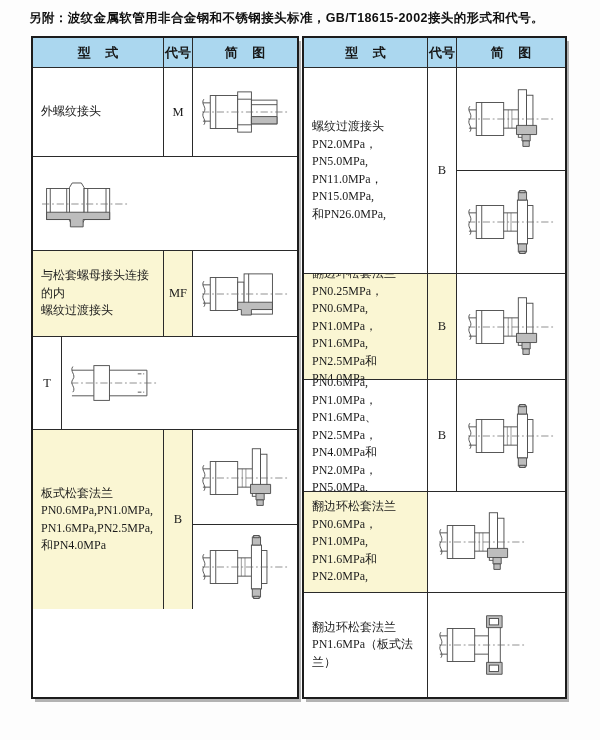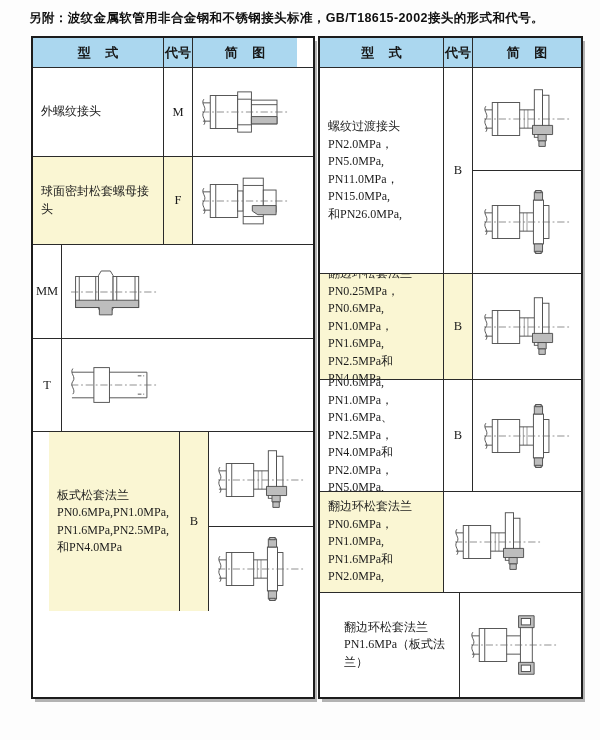--- a/index.html
+++ b/index.html
@@ -13,21 +13,21 @@
   .title {
     position:absolute; left:29px; top:10px; right:14px;
     font-size:12.5px; font-weight:bold; letter-spacing:0.4px; color:#101010;
   }
   .tables { position:absolute; left:31px; top:36px; display:flex; gap:3px; }
   .tbl {
     border:2px solid #1c1c1c; background:#fff;
     box-shadow:3px 4px 0 -1px #b3b3b3;
   }
   .row { display:flex; border-bottom:1px solid #2a2a2a; }
-  .row:last-child { border-bottom:none;margin-left:16px; }
+  .row:last-child { border-bottom:none; }
   .cell {
     border-right:1px solid #2a2a2a;
     display:flex; align-items:center; justify-content:center;
     overflow:hidden; background:#fff;
   }
   .cell:last-child { border-right:none; }
   .hdr { background:var(--header-bg,#abd7ef); font-weight:bold; font-size:13px; }
   .pre { white-space:pre; }
   .tbl-l .c1 { width:131px; } .tbl-l .c2 { width:29px; } .tbl-l .c3 { width:104px; }
   .tbl-r .c1 { width:124px; } .tbl-r .c2 { width:29px; } .tbl-r .c3 { width:108px; }
@@ -119,63 +119,62 @@
                 <rect x="57" y="22" width="28" height="26" fill="#fff"></rect>
                 <path d="M57 27 h28"></path>
                 <path d="M57 40 h28 v8 h-28 z" fill="#bdbdbd"></path>
                 <use href="#sy-cl"></use>
               </g>
             </svg>
           </div>
         </div>
       </div>
 
-      <div class="row hl" style="height:88px">
-        <div class="cell c1 body">
-            <span class="type-text">球面密封松套螺母接头</span>
-          </div>
-        <div class="cell c2 code">F</div>
-        <div class="cell c3">
-          <div class="sub" style="height:86px">
-            <svg class="diag" width="94" height="64" viewBox="0 0 100 70">
-              <g stroke="#4a4a4a" stroke-width="1" fill="none">
-                <use href="#sy-hose"></use>
-                <rect x="42" y="24" width="6" height="22" fill="#fff"></rect>
-                <rect x="48" y="10" width="22" height="50" fill="#fff"></rect>
-                <path d="M48 18 h22 M48 52 h22"></path>
-                <rect x="70" y="23" width="14" height="24" fill="#fff"></rect>
-                <path d="M58 40 h26 v10 h-20 l-6 -4 z" fill="#bdbdbd"></path>
-                <use href="#sy-cl"></use>
-              </g>
-            </svg>
-          </div>
-        </div>
-      </div>
 
       <div class="row" style="height:94px">
-        <div class="cell c2 code">MM</div>
         <div class="cell c3">
           <div class="sub" style="height:92px">
             <svg class="diag" width="94" height="64" viewBox="0 0 100 70">
               <g stroke="#4a4a4a" stroke-width="1" fill="none">
                 <rect x="8" y="18" width="26" height="34" fill="#fff"></rect>
                 <line x1="12" y1="18" x2="12" y2="52"></line>
                   <line x1="30" y1="18" x2="30" y2="52"></line>
                 <path d="M36 12 h10 l3 5 v36 l-3 5 h-10 l-3 -5 v-36 z" fill="#fff"></path>
                 <rect x="49" y="18" width="28" height="34" fill="#fff"></rect>
                 <line x1="53" y1="18" x2="53" y2="52"></line>
                   <line x1="73" y1="18" x2="73" y2="52"></line>
                 <path d="M8 44 h69 v8 h-29 v8 h-14 v-8 h-26 z" fill="#bdbdbd"></path>
                 <use href="#sy-cl"></use>
               </g>
             </svg>
           </div>
         </div>
       </div>
 
+      <div class="row hl" style="height:86px">
+        <div class="cell c1 body">
+            <span class="type-text">与松套螺母接头连接的内
+螺纹过渡接头</span>
+          </div>
+        <div class="cell c2 code">MF</div>
+        <div class="cell c3">
+          <div class="sub" style="height:84px">
+            <svg class="diag" width="94" height="64" viewBox="0 0 100 70">
+              <g stroke="#4a4a4a" stroke-width="1" fill="none">
+                <use href="#sy-hose"></use>
+                <rect x="42" y="22" width="7" height="26" fill="#fff"></rect>
+                <rect x="49" y="13" width="31" height="44" fill="#fff"></rect>
+                <line x1="54" y1="13" x2="54" y2="57"></line>
+                <path d="M42 44 h38 v8 h-23 v6 h-11 v-6 h-4 z" fill="#bdbdbd"></path>
+                <use href="#sy-cl"></use>
+              </g>
+            </svg>
+          </div>
+        </div>
+      </div>
 
       <div class="row" style="height:93px">
         <div class="cell c2 code">T</div>
         <div class="cell c3">
           <div class="sub" style="height:91px">
             <svg class="diag" width="94" height="64" viewBox="0 0 100 70">
               <g stroke="#4a4a4a" stroke-width="1" fill="none">
                 <path d="M28 21 H4 M28 49 H4"></path>
                 <path d="M5 17 c-4 5 4 9 0 14 c-4 5 4 9 0 14"></path>
                 <rect x="28" y="16" width="17" height="38" fill="#fff"></rect>

